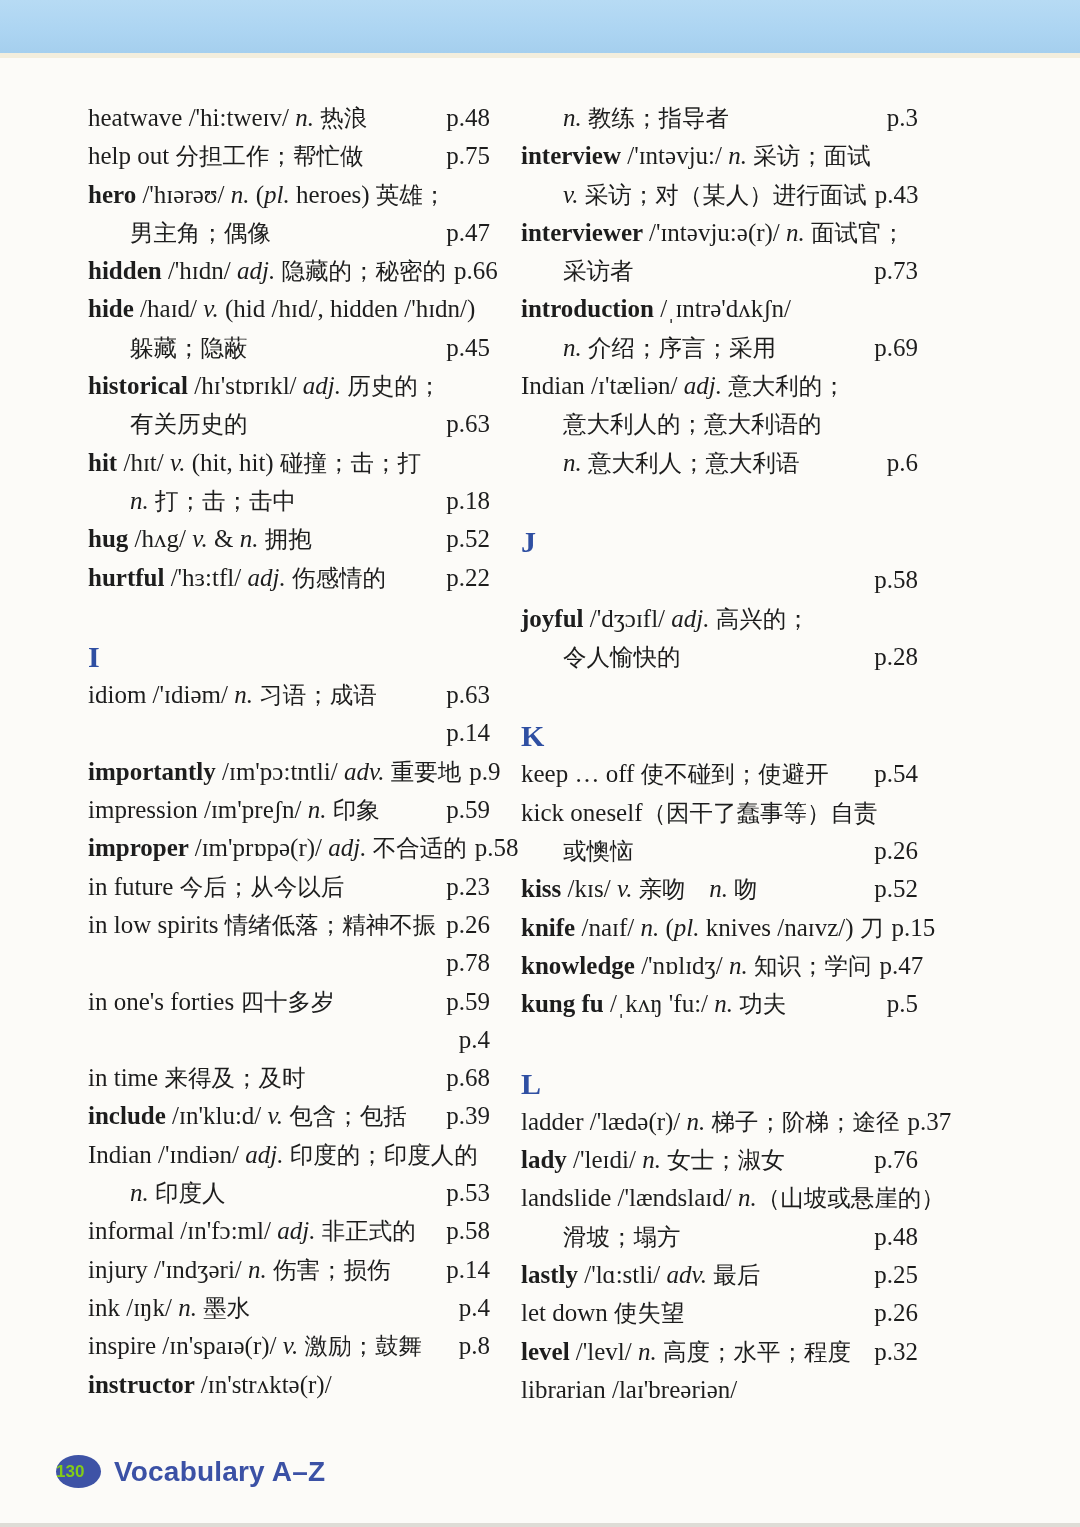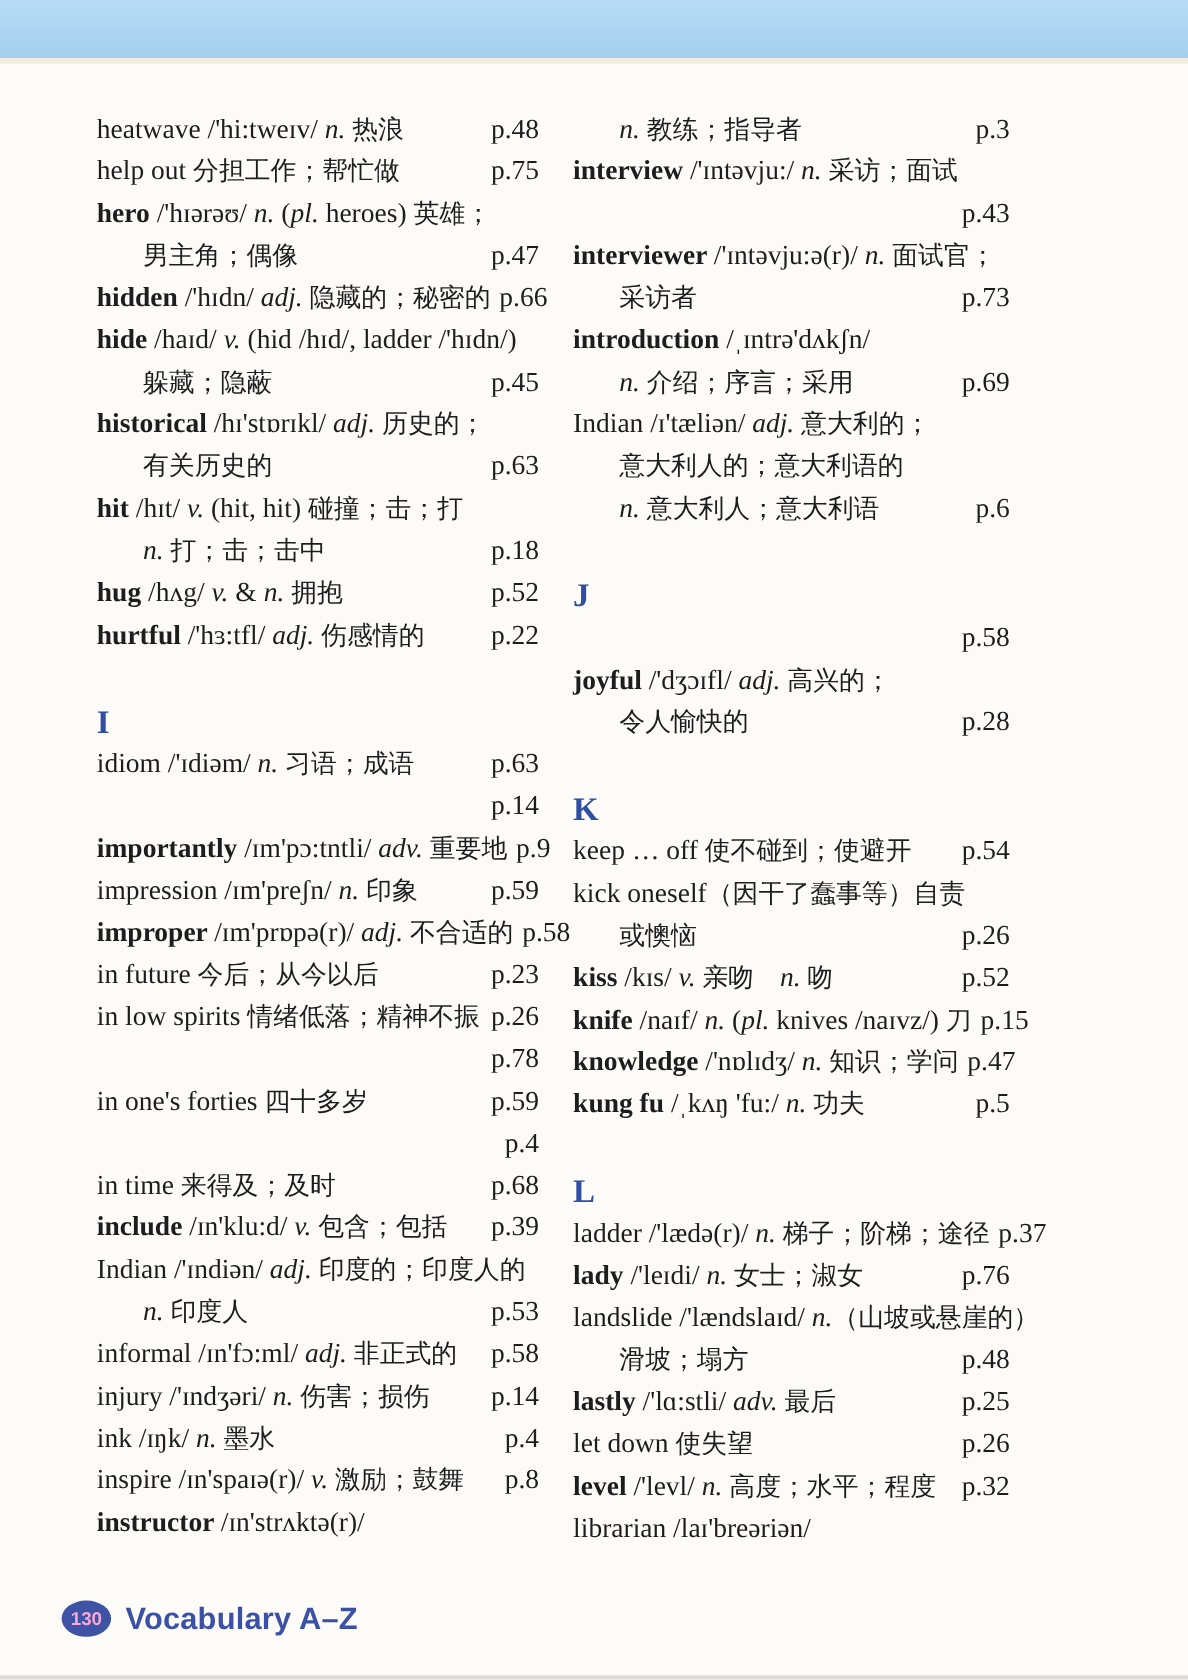--- a/index.html
+++ b/index.html
@@ -38,22 +38,22 @@
   .line .pg{flex:0 0 auto; margin-left:auto; padding-left:8px;}
   .line.ind .txt{padding-left:42px;}
   .seg-b{font-weight:bold;}
   .seg-i{font-style:italic;}
   .seg-z{font-size:23.5px;}
   .footer{
     position:absolute; left:56px; top:1455px; display:flex; align-items:center; gap:13px;
   }
   .badge{
     width:45px; height:33px; background:var(--badge); border-radius:50%;
-    display:flex; align-items:center; justify-content:center;
-    color:#f9a8d4; font-family:"Liberation Sans",sans-serif; font-weight:bold; font-size:17px;
+    display:flex; align-items:center; justify-content:flex-start;
+    color:#84cc16; font-family:"Liberation Sans",sans-serif; font-weight:bold; font-size:17px;
   }
   .footer-title{
     color:var(--footerblue); font-family:"Liberation Sans",sans-serif;
     font-weight:bold; font-size:28px; letter-spacing:0.2px;
   }
 </style>
 </head>
 <body>
 
 <div class="page">
@@ -84,21 +84,21 @@
             </div>
           </div>
           <div class="entry">
             <div class="line">
               <span class="txt"><span class="seg-b">hidden </span><span class="seg-r">/'hɪdn/ </span><span class="seg-i">adj. </span><span class="seg-z">隐藏的；秘密的</span></span>
               <span class="pg">p.66</span>
             </div>
           </div>
           <div class="entry">
             <div class="line">
-              <span class="txt"><span class="seg-b">hide </span><span class="seg-r">/haɪd/ </span><span class="seg-i">v. </span><span class="seg-r">(hid /hɪd/, ladder /'hɪdn/)</span></span>
+              <span class="txt"><span class="seg-b">hide </span><span class="seg-r">/haɪd/ </span><span class="seg-i">v. </span><span class="seg-r">(hid /hɪd/, hidden /'hɪdn/)</span></span>
             </div>
             <div class="line ind">
               <span class="txt"><span class="seg-z">躲藏；隐蔽</span></span>
               <span class="pg">p.45</span>
             </div>
           </div>
           <div class="entry">
             <div class="line">
               <span class="txt"><span class="seg-b">historical </span><span class="seg-r">/hɪ'stɒrɪkl/ </span><span class="seg-i">adj. </span><span class="seg-z">历史的；</span></span>
             </div>
@@ -246,20 +246,21 @@
             <div class="line ind">
               <span class="txt"><span class="seg-i">n. </span><span class="seg-z">教练；指导者</span></span>
               <span class="pg">p.3</span>
             </div>
           </div>
           <div class="entry">
             <div class="line">
               <span class="txt"><span class="seg-b">interview </span><span class="seg-r">/'ɪntəvju:/ </span><span class="seg-i">n. </span><span class="seg-z">采访；面试</span></span>
             </div>
             <div class="line ind">
+              <span class="txt"><span class="seg-i">v. </span><span class="seg-z">采访；对（某人）进行面试</span></span>
               <span class="pg">p.43</span>
             </div>
           </div>
           <div class="entry">
             <div class="line">
               <span class="txt"><span class="seg-b">interviewer </span><span class="seg-r">/'ɪntəvju:ə(r)/ </span><span class="seg-i">n. </span><span class="seg-z">面试官；</span></span>
             </div>
             <div class="line ind">
               <span class="txt"><span class="seg-z">采访者</span></span>
               <span class="pg">p.73</span>

